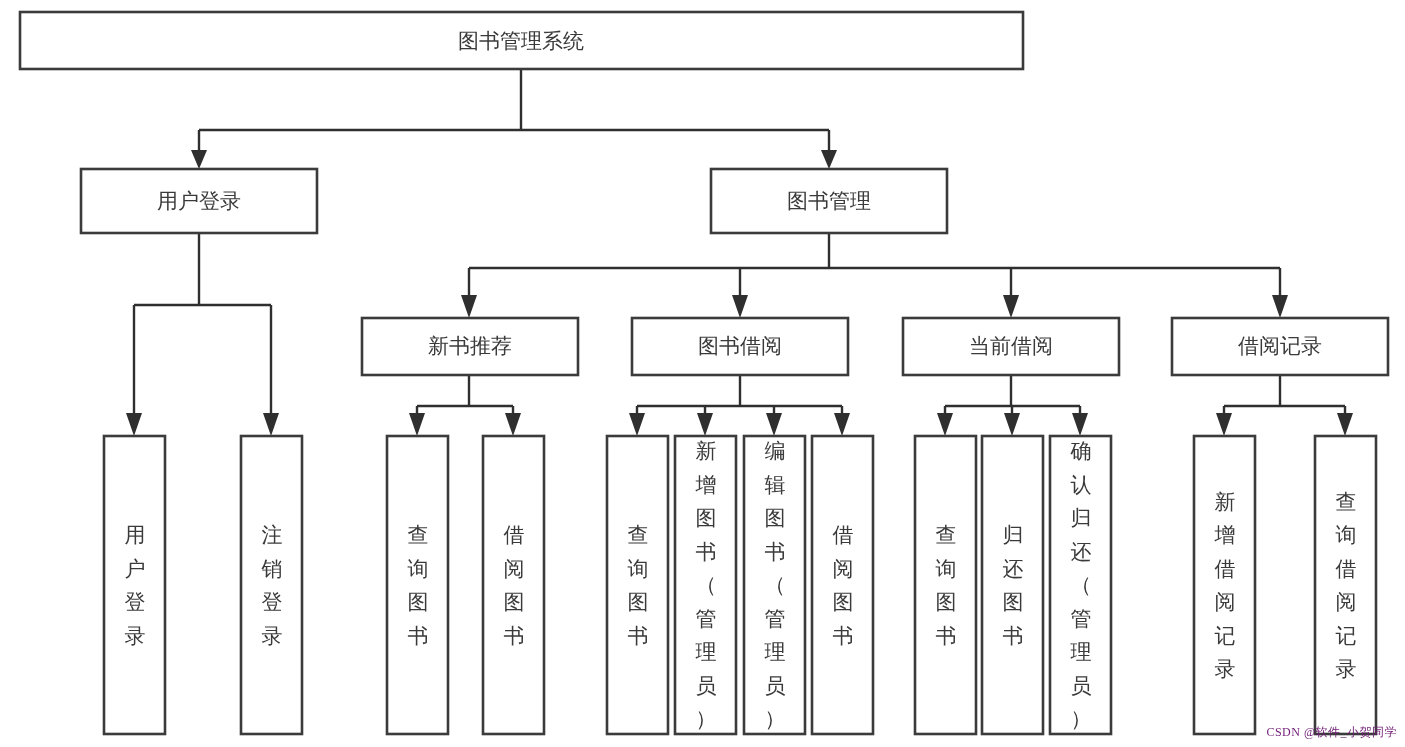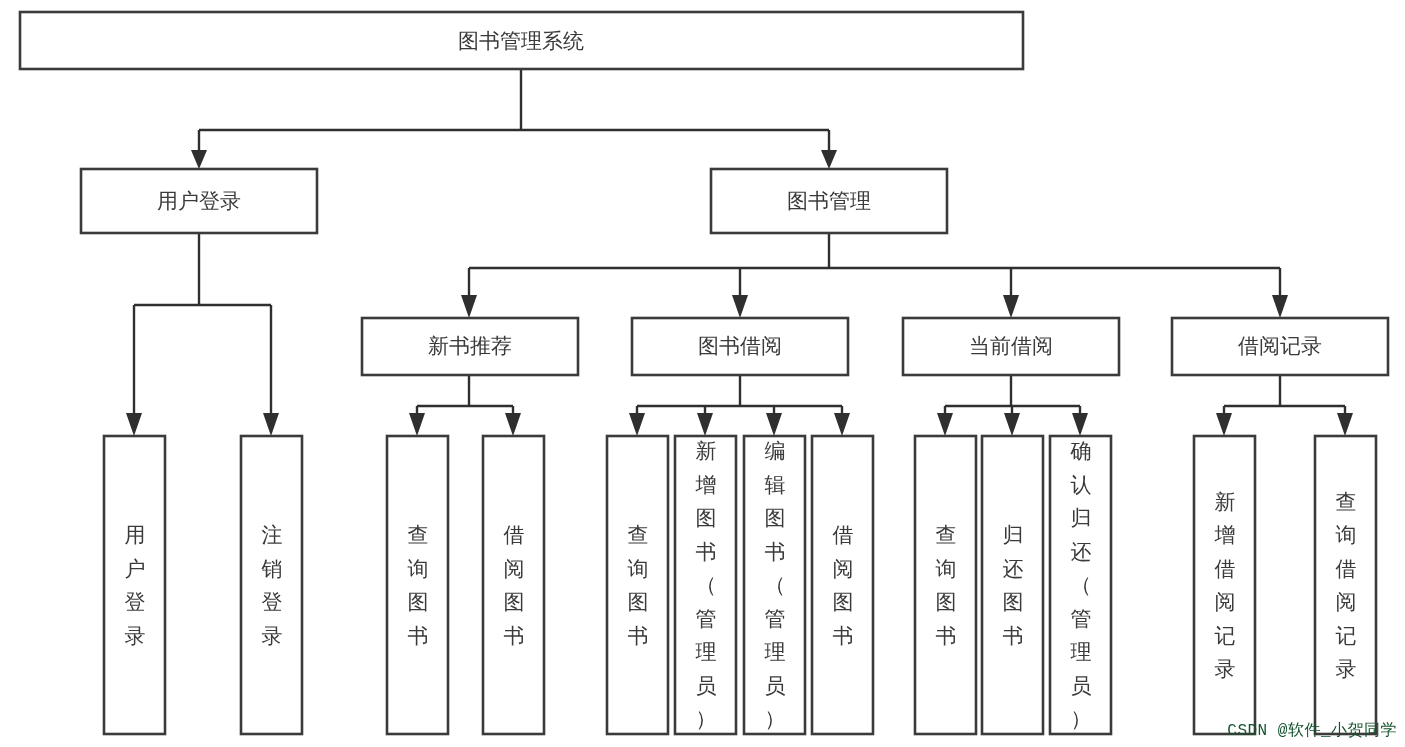--- a/index.html
+++ b/index.html
@@ -52,23 +52,23 @@
   .box-label-vertical {
     fill: #3a3a3a;
     font-family: "DejaVu Sans", "Liberation Sans", sans-serif;
     font-size: 21px;
     text-anchor: middle;
   }
   .watermark {
     position: absolute;
     right: 8px;
     bottom: 6px;
-    font-family: Liberation Mono, monospace;
-    font-size: 16px;
-    color: #14532d;
+    font-family: Liberation Serif, serif;
+    font-size: 12px;
+    color: #701a75;
     letter-spacing: 0.5px;
     white-space: nowrap;
     user-select: none;
   }
 </style>
 </head>
 <body>
 
 <div id="diagram-root">
 

